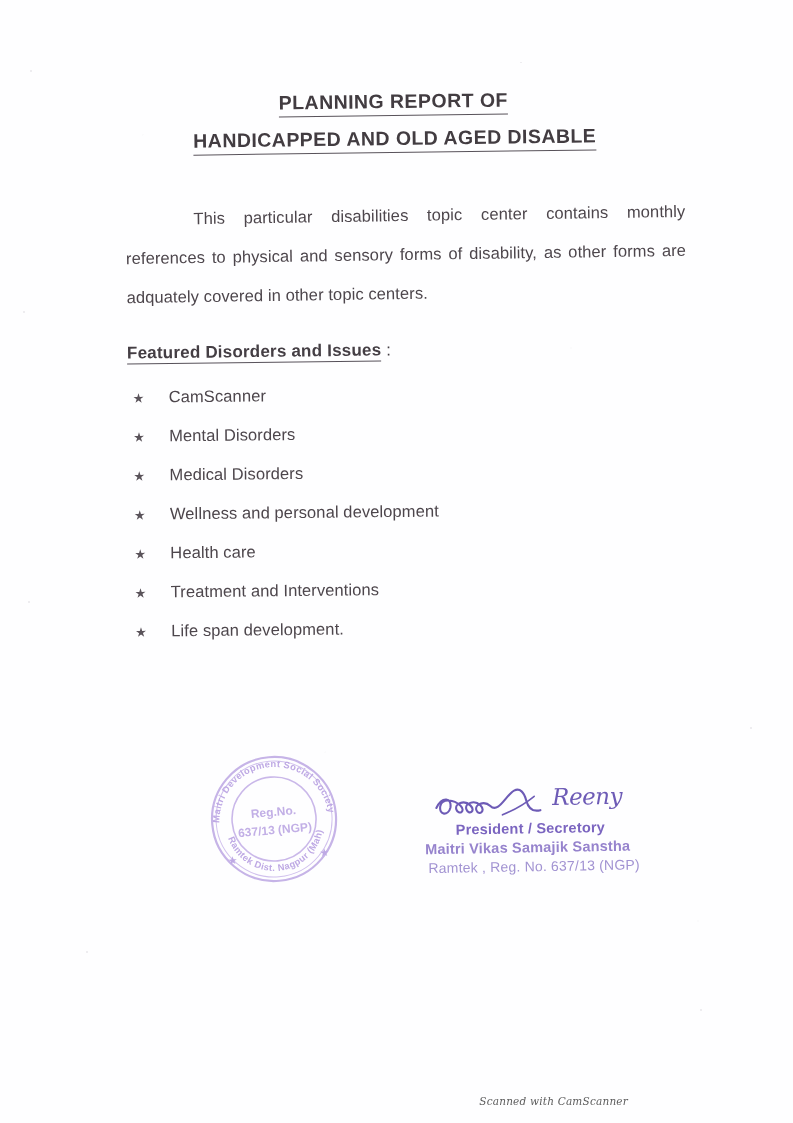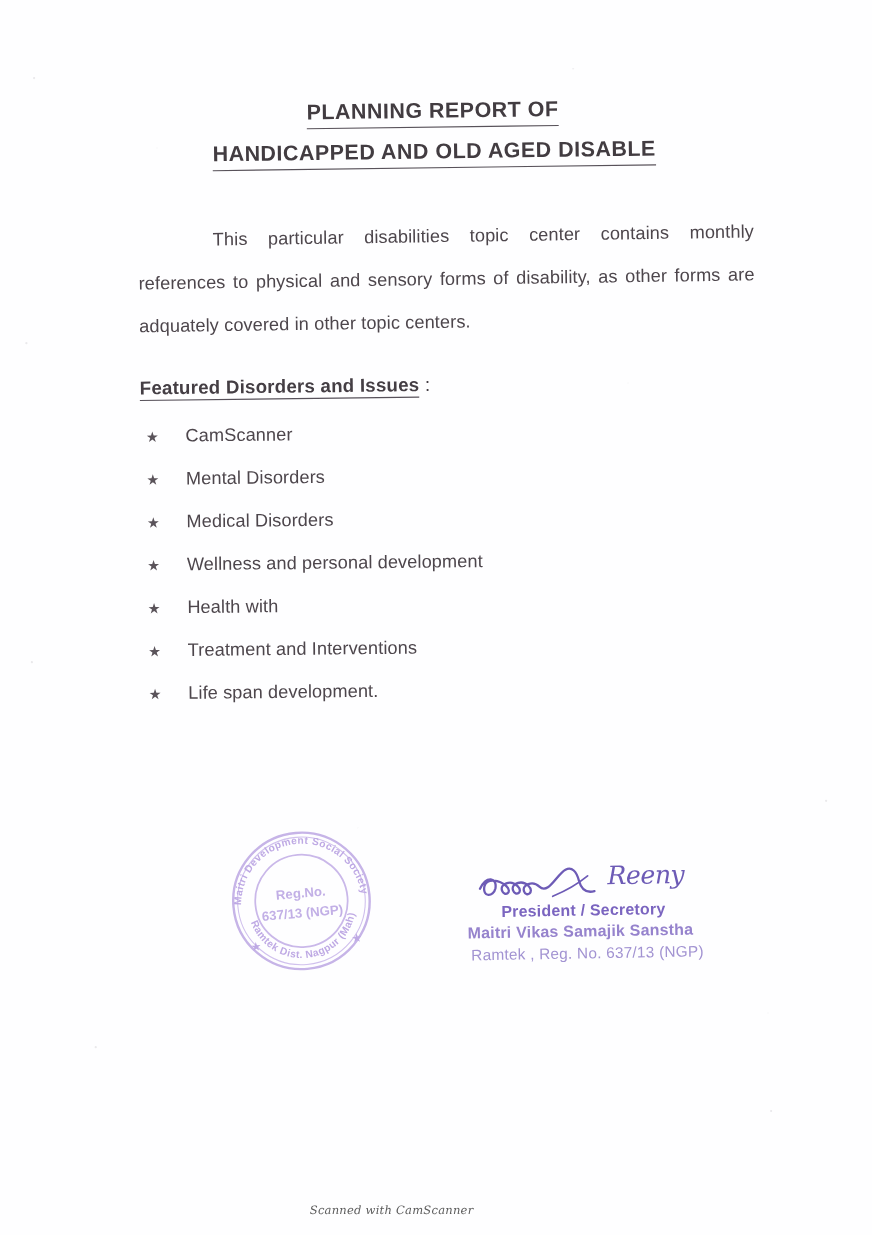--- a/index.html
+++ b/index.html
@@ -202,21 +202,21 @@
     color: #a293d2;
     letter-spacing: .2px;
   }
 
   
   #scanner-footer {
     position: absolute;
     left: 0;
     top: 1095px;
     width: 628px;
-    text-align: center;
+    text-align: right;
     font-family: "DejaVu Serif", serif;
     font-style: italic;
     font-size: 10.5px;
     color: #5c5c5c;
     letter-spacing: .2px;
     padding-left: 84px;
     box-sizing: border-box;
   }
 </style>
 </head>
@@ -256,21 +256,21 @@
     <div class="list-item">
       <span class="bullet-star">★</span>
       <span class="item-label">Medical Disorders</span>
     </div>
     <div class="list-item">
       <span class="bullet-star">★</span>
       <span class="item-label">Wellness and personal development</span>
     </div>
     <div class="list-item">
       <span class="bullet-star">★</span>
-      <span class="item-label">Health with</span>
+      <span class="item-label">Health care</span>
     </div>
     <div class="list-item">
       <span class="bullet-star">★</span>
       <span class="item-label">Treatment and Interventions</span>
     </div>
     <div class="list-item">
       <span class="bullet-star">★</span>
       <span class="item-label">Life span development.</span>
     </div>
   </div>

